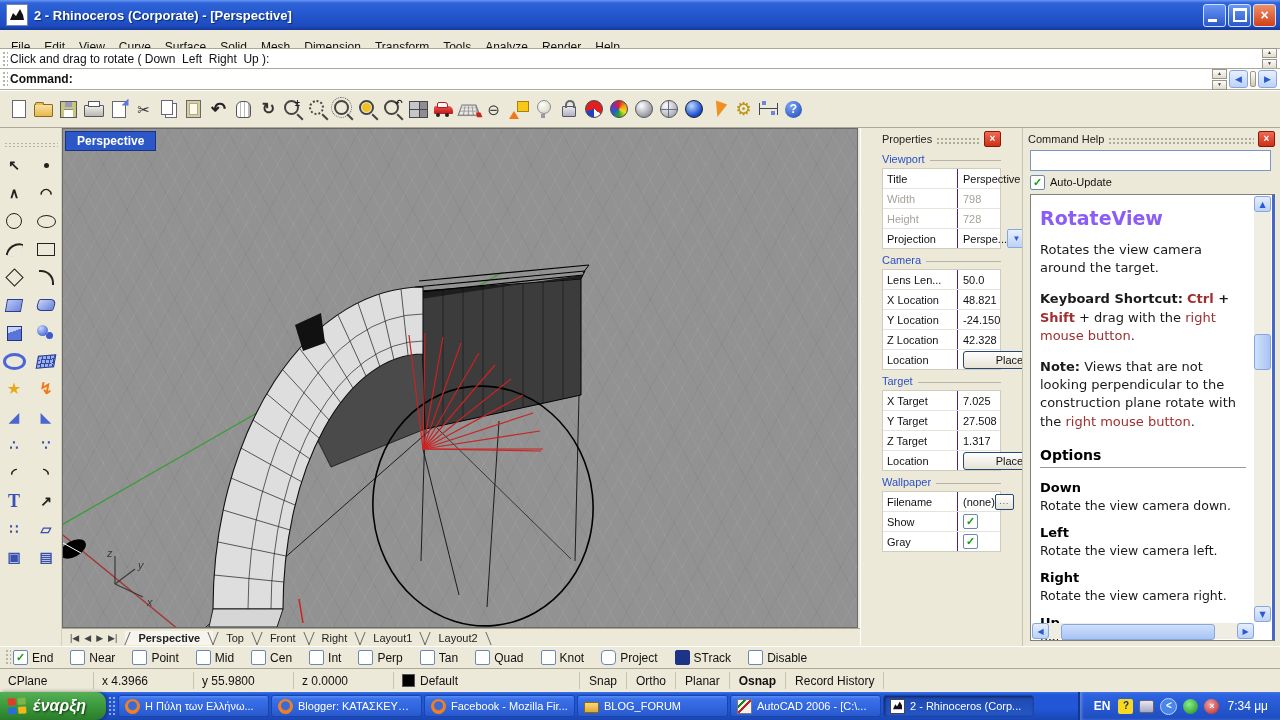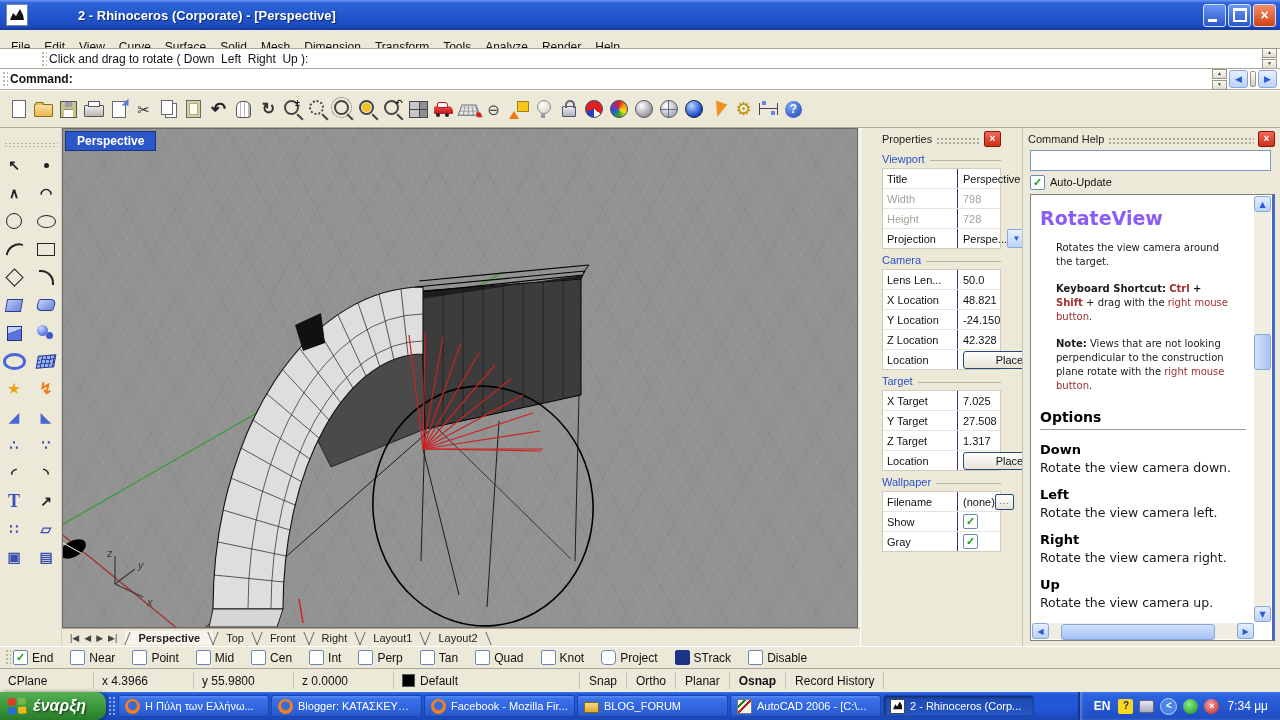--- a/index.html
+++ b/index.html
@@ -2,32 +2,32 @@
 <html><head>
 <meta charset="utf-8">
 <style>
   html,body{margin:0;padding:0;}
   body{width:1280px;height:720px;overflow:hidden;font-family:"Liberation Sans",sans-serif;background:#ece9d8;}
   #app{position:relative;width:1280px;height:720px;}
   
   .titlebar{position:absolute;left:0;top:0;right:0;height:30px;display:flex;align-items:center;padding:0 4px;box-sizing:border-box;color:#fff;
     background:linear-gradient(180deg,#6a96f6 0%,#2f64d8 10%,#2458cf 45%,#1e4cc0 85%,#16389a 100%);}
   .title-icon{width:20px;height:20px;background:#fff;border:1px solid #7788aa;margin:0 6px 0 2px;display:flex;align-items:center;justify-content:center;}
-  .title-text{font-size:13px;font-weight:bold;text-shadow:1px 1px 1px #0a2a6a;flex:1;white-space:nowrap;margin-left:44px;}
+  .title-text{font-size:13px;font-weight:bold;text-shadow:1px 1px 1px #0a2a6a;flex:1;white-space:nowrap;}
   .win-btns{display:flex;gap:2px;}
   .win-btn{width:21px;height:21px;border:1px solid #cfe0ff;border-radius:3px;background:linear-gradient(180deg,#6a96f8,#2a58c8);display:flex;align-items:center;justify-content:center;color:#fff;position:relative;}
   .win-btn.close{background:linear-gradient(180deg,#f09068,#d04018);font-size:14px;font-weight:bold;}
   .glyph-min{position:absolute;left:4px;bottom:4px;width:9px;height:3px;background:#fff;}
   .glyph-max{width:10px;height:9px;border:2px solid #fff;border-top-width:3px;}
   
   .menubar{position:absolute;top:30px;left:0;right:0;height:34px;background:#ece9d8;display:flex;align-items:center;font-size:12px;padding-left:4px;}
   .menu-item{padding:1px 7px;color:#111;cursor:default;}
   
   .xp-row{position:absolute;left:0;right:0;background:#fff;border-top:1px solid #aca899;border-bottom:1px solid #aca899;display:flex;align-items:center;font-size:12px;box-sizing:border-box;}
-  .prompt-row{top:48px;height:21px;padding-left:39px;}
+  .prompt-row{top:48px;height:21px;}
   .cmd-row{top:68px;height:22px;}
   .vgrip{width:6px;align-self:stretch;margin:2px 2px;background-image:radial-gradient(#b8b4a4 1px,transparent 1.2px);background-size:4px 4px;}
   .prompt-text{white-space:pre;color:#111;}
   .cmd-label{font-weight:bold;color:#111;white-space:pre;}
   .row-ctrls{margin-left:auto;display:flex;align-items:center;gap:2px;padding-right:3px;}
   .spin-col{display:flex;flex-direction:column;gap:1px;}
   .spin-btn{width:13px;height:8px;background:linear-gradient(#fdfdfb,#e0dccc);border:1px solid #9a96886;border:1px solid #9a9688;font-size:5px;line-height:6px;text-align:center;color:#444;}
   .nav-btn{width:17px;height:16px;background:linear-gradient(#e8f0fd,#bcd2f8);border:1px solid #86a7dc;border-radius:3px;color:#2a5ad0;font-size:9px;display:flex;align-items:center;justify-content:center;}
   .nav-split{width:4px;height:14px;background:linear-gradient(#fff,#cfc9b8);border:1px solid #9a9688;border-radius:2px;}
   
@@ -138,21 +138,21 @@
   .gray{color:#a6a299;}
   .combo-btn{width:17px;height:17px;margin-left:auto;background:linear-gradient(#e8f0fd,#bcd2f8);border:1px solid #86a7dc;border-radius:2px;color:#2a5ad0;font-size:8px;display:flex;align-items:center;justify-content:center;}
   .place-btn{margin:0 auto;width:100px;height:16px;background:linear-gradient(#fefefe,#e6e2d4);border:1px solid #26477c;border-radius:3px;font-size:11px;font-family:inherit;display:flex;align-items:center;justify-content:center;color:#111;}
   .dots-btn{width:17px;height:14px;border:1px solid #26477c;border-radius:2px;background:linear-gradient(#fff,#e6e2d4);font-size:8px;margin-left:auto;margin-right:2px;display:flex;align-items:center;justify-content:center;letter-spacing:1px;}
   
   .help-panel{position:absolute;left:1022px;top:128px;right:0;bottom:74px;background:#ece9d8;padding:2px 3px;box-sizing:border-box;border-left:1px solid #c8c4b4;}
   .help-input{width:calc(100% - 10px);height:21px;border:1px solid #7a96c8;background:#fff;margin:2px 4px;box-sizing:border-box;font-family:inherit;font-size:12px;}
   .auto-row{display:flex;align-items:center;gap:5px;font-size:11px;height:18px;margin:0 4px;color:#111;}
   .help-content{position:absolute;left:7px;right:5px;top:66px;bottom:5px;background:#fff;border:1px solid #808080;border-right:3px solid #4868c8;font-family:"DejaVu Sans",sans-serif;overflow:hidden;padding:4px 26px 26px 9px;box-sizing:border-box;}
   .help-title{font-size:19px;font-weight:bold;margin:8px 0 12px;color:#8b5cf6;}
-  .help-p{font-size:10px;line-height:1.4;margin:0 16px 13px;color:#1a1a1a;}
+  .help-p{font-size:13px;line-height:1.4;margin:0 0 13px;color:#1a1a1a;}
   .red{color:#a03030;}
   .redb{color:#a03030;font-weight:bold;}
   .b{font-weight:bold;}
   .opt-title{font-size:14px;font-weight:bold;border-bottom:1px solid #999;padding-bottom:4px;margin:16px 0 8px;color:#000;}
   .opt-name{font-size:13px;font-weight:bold;margin:12px 0 3px;color:#000;}
   .opt-desc{font-size:12.5px;margin:0 0 6px;color:#1a1a1a;}
   .vsb{position:absolute;right:1px;top:1px;bottom:18px;width:17px;background:#f0eee2;display:flex;flex-direction:column;}
   .hsb{position:absolute;left:1px;right:18px;bottom:1px;height:16px;background:#f0eee2;display:flex;}
   .sb-btn{width:17px;height:16px;background:linear-gradient(#e6eefc,#bcd2f8);border:1px solid #86a7dc;border-radius:3px;color:#2a5ad0;font-size:8px;display:flex;align-items:center;justify-content:center;flex:none;box-sizing:border-box;}
   .vsb .thumb{width:15px;height:34px;margin:122px auto 0;background:linear-gradient(90deg,#cfe0fb,#a8c4f4);border:1px solid #86a7dc;border-radius:3px;}

